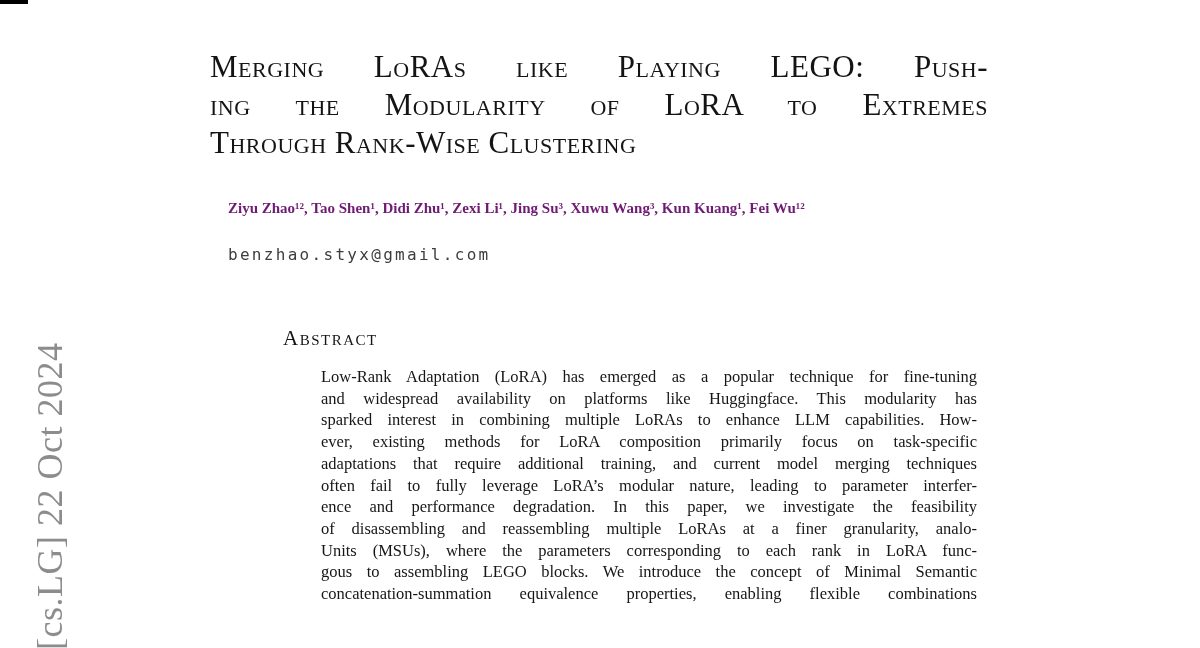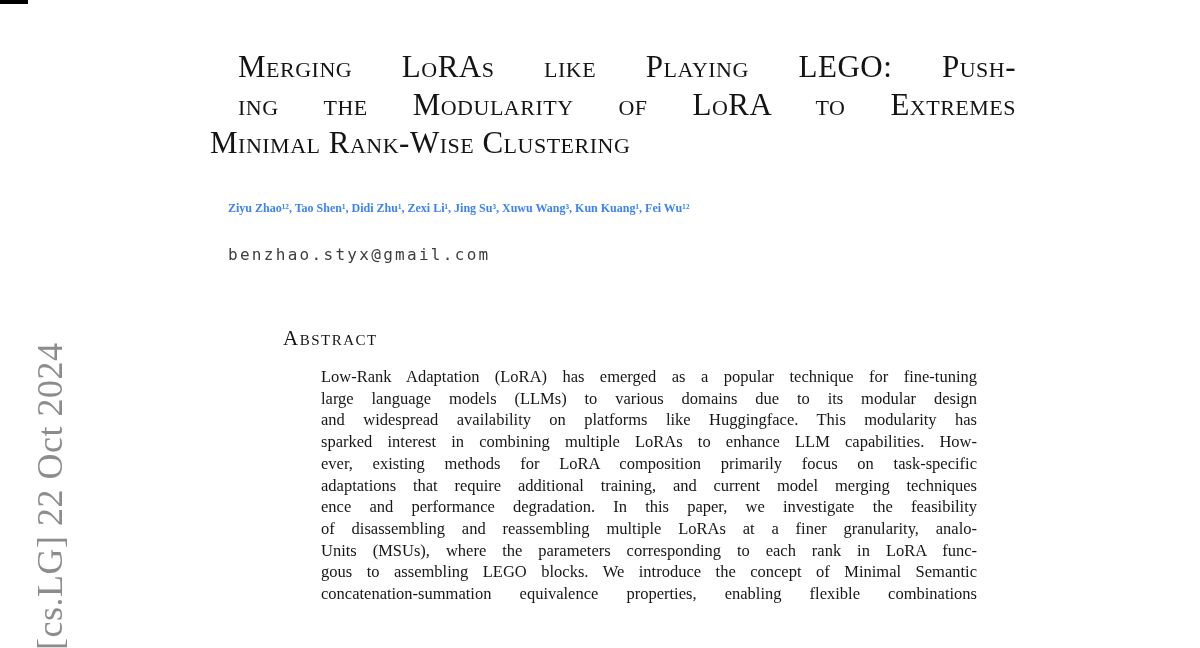--- a/index.html
+++ b/index.html
@@ -39,31 +39,30 @@
     font-size: 31px;
     line-height: 38px;
     font-variant: small-caps;
     letter-spacing: 0.5px;
     color: #141414;
   }
   .paper-title .title-line { width: 100%; }
   .paper-title .title-line.justified {
     text-align: justify;
     text-align-last: justify;
-    margin-left: 28px;
   }
   .author-list {
     position: absolute;
     left: 228px;
     top: 196px;
     width: 920px;
-    font-size: 12px;
+    font-size: 15px;
     line-height: 24px;
     font-weight: bold;
-    color: #3b82f6;
+    color: #701a75;
     white-space: nowrap;
   }
   .affiliation-list {
     position: absolute;
     left: 222px;
     top: 222px;
     width: 920px;
     font-size: 17px;
     line-height: 24px;
     color: #151515;
@@ -113,37 +112,37 @@
 
 <div class="page">
 
   <div class="corner-mark"></div>
 
   <div class="watermark">[cs.LG] 22 Oct 2024</div>
 
   <div class="paper-title">
     <div class="title-line justified">Merging LoRAs like Playing LEGO: Push-</div>
     <div class="title-line justified">ing the Modularity of LoRA to Extremes</div>
-    <div class="title-line">Minimal Rank-Wise Clustering</div>
+    <div class="title-line">Through Rank-Wise Clustering</div>
   </div>
 
   <div class="author-list">Ziyu Zhao¹², Tao Shen¹, Didi Zhu¹, Zexi Li¹, Jing Su³, Xuwu Wang³, Kun Kuang¹, Fei Wu¹²</div>
 
 
   <div class="contact-email">benzhao.styx@gmail.com</div>
 
   <div class="abstract-heading">Abstract</div>
 
   <div class="abstract-body">
     <div class="abs-line">Low-Rank Adaptation (LoRA) has emerged as a popular technique for fine-tuning</div>
-    <div class="abs-line">large language models (LLMs) to various domains due to its modular design</div>
     <div class="abs-line">and widespread availability on platforms like Huggingface. This modularity has</div>
     <div class="abs-line">sparked interest in combining multiple LoRAs to enhance LLM capabilities. How-</div>
     <div class="abs-line">ever, existing methods for LoRA composition primarily focus on task-specific</div>
     <div class="abs-line">adaptations that require additional training, and current model merging techniques</div>
+    <div class="abs-line">often fail to fully leverage LoRA’s modular nature, leading to parameter interfer-</div>
     <div class="abs-line">ence and performance degradation. In this paper, we investigate the feasibility</div>
     <div class="abs-line">of disassembling and reassembling multiple LoRAs at a finer granularity, analo-</div>
     <div class="abs-line">Units (MSUs), where the parameters corresponding to each rank in LoRA func-</div>
     <div class="abs-line">gous to assembling LEGO blocks. We introduce the concept of Minimal Semantic</div>
     <div class="abs-line">concatenation-summation equivalence properties, enabling flexible combinations</div>
   </div>
 
 </div>
 
 </body></html>

